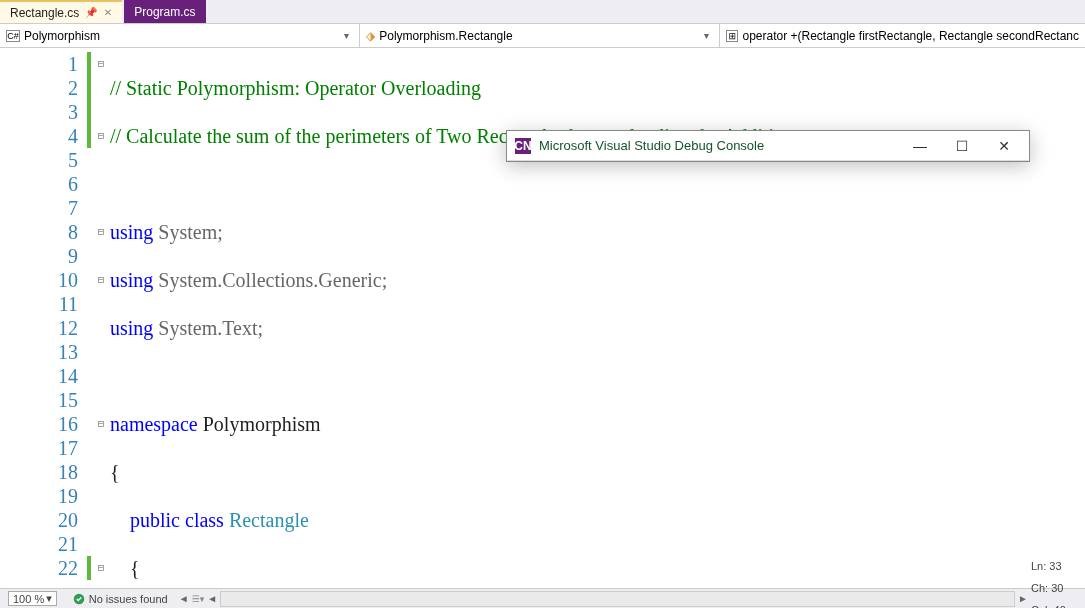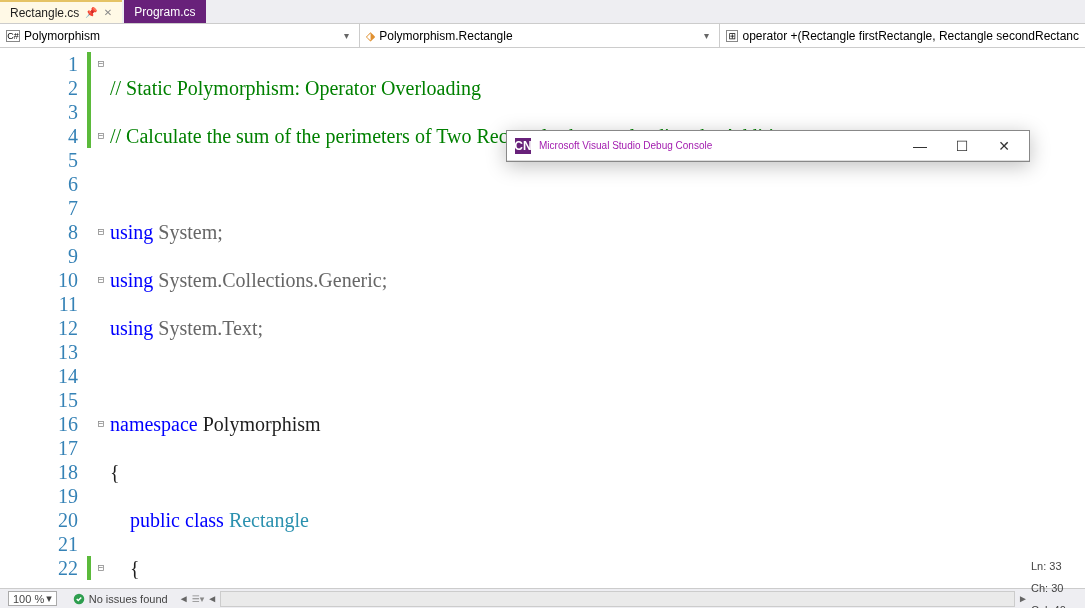--- a/index.html
+++ b/index.html
@@ -36,21 +36,21 @@
 .zoom-dd { border:1px solid #aaa; padding:0 4px; background:#fff; font-size:11px; display:flex; align-items:center; gap:2px;}
 .no-issues svg { width:12px; height:12px; }
 .sb-track{flex:1; height:16px; background:#eaeaea; border:1px solid #ccc; position:relative;}
 .sb-arrow{width:16px;text-align:center;color:#666;font-size:10px;}
 .status-right { display:flex; gap:10px; padding-right:10px;flex-direction:column;}
 .status-right span{min-width:44px;}
 
 .console-window { position: absolute; top: 130px; left: 506px; width: 524px; background: #fff; border: 1px solid #888; box-shadow: 0 4px 20px rgba(0,0,0,.25); }
 .console-title { height: 30px; background: #fff; display: flex; align-items: center; padding: 0 4px 0 8px; gap: 8px; border-bottom:1px solid #ddd;}
 .ct-icon { width: 16px; height: 16px; background: #68217a; color:#fff; font-size:12px; display:flex;align-items:center;justify-content:center;font-weight:bold; }
-.ct-text { flex: 1; font-size: 10px; color: #a21caf; }
+.ct-text { flex: 1; font-size: 13px; color: #14532d; }
 .ct-btns { display: flex; }
 .ct-btn { width: 42px; height: 28px; display: flex; align-items: center; justify-content: center; font-size: 14px; color:#333; }
 .console-body { background: #0c0c0c; color: #ccc; font-family: Consolas, 'Courier New', monospace; font-size: 13px; padding: 6px 8px; position: relative; min-height:90px; }
 .console-body .sline { margin-bottom: 10px; }
 .console-scroll { position:absolute; right:0; top:0; bottom:0; width:16px; background:#2b2b2b; display:flex; flex-direction:column; align-items:center; justify-content:space-between; color:#999; font-size:10px; }
 .console-scroll .up, .console-scroll .down{padding:2px 0;}
 </style>
 </head>
 <body>
 

